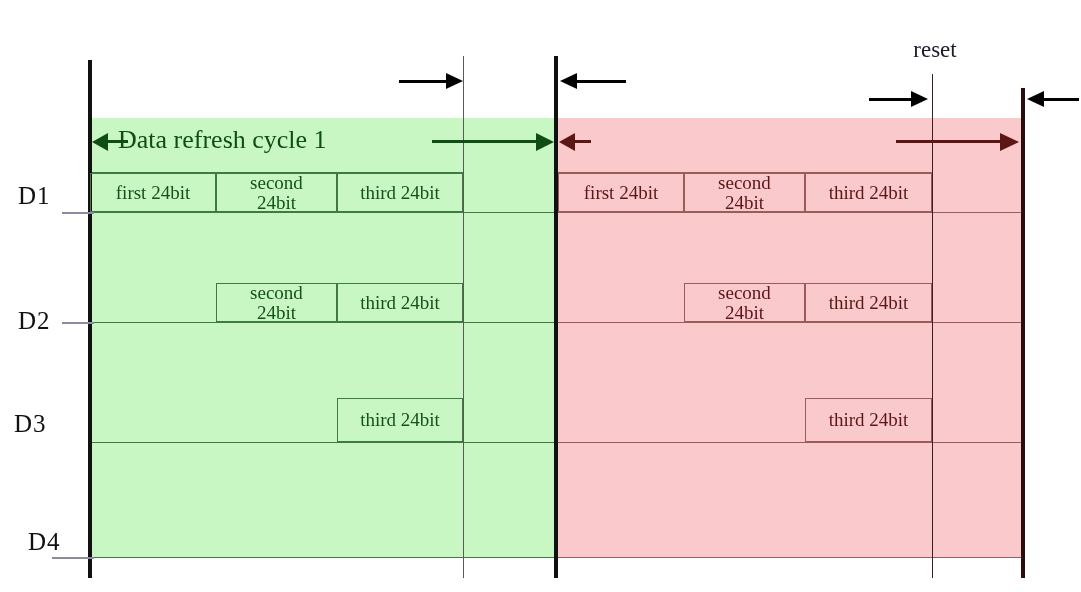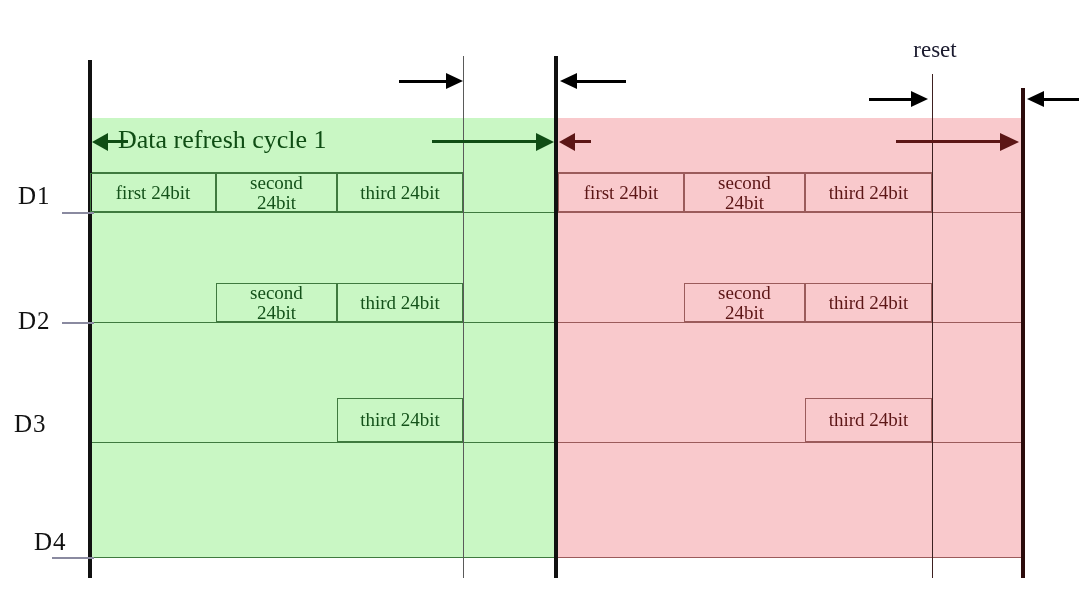--- a/index.html
+++ b/index.html
@@ -86,21 +86,21 @@
   <div class="thinline" id="thin-right"></div>
 
   <div class="dlabel" style="left:18px;top:182px;">D1</div>
   <div class="dtick" style="left:62px;top:212px;width:32px;"></div>
 
   <div class="dlabel" style="left:18px;top:307px;">D2</div>
   <div class="dtick" style="left:62px;top:322px;width:32px;"></div>
 
   <div class="dlabel" style="left:2px;top:410px;margin-left:12px;">D3</div>
 
-  <div class="dlabel" style="left:34px;top:528px;text-align:right;">D4</div>
+  <div class="dlabel" style="left:28px;top:528px;text-align:right;">D4</div>
   <div class="dtick" style="left:52px;top:557px;width:42px;"></div>
 
   <div class="box g" style="left:90px;top:173px;width:126px;height:39px;">
     <span class="txt">first 24bit</span>
   </div>
   <div class="box g" style="left:216px;top:173px;width:121px;height:39px;">
     <span class="txt">second
 24bit</span>
   </div>
   <div class="box g" style="left:337px;top:173px;width:126px;height:39px;">

